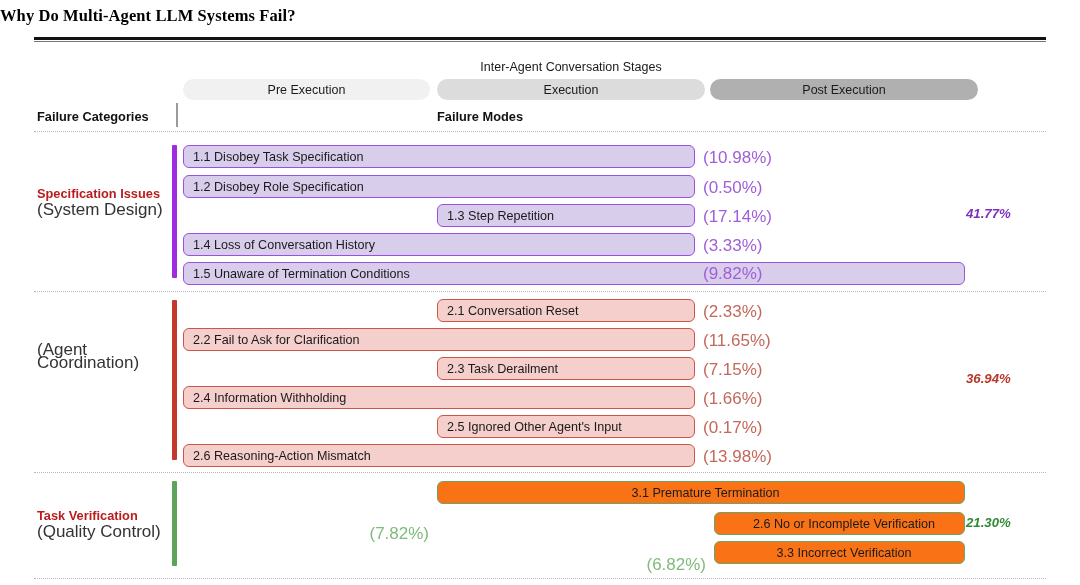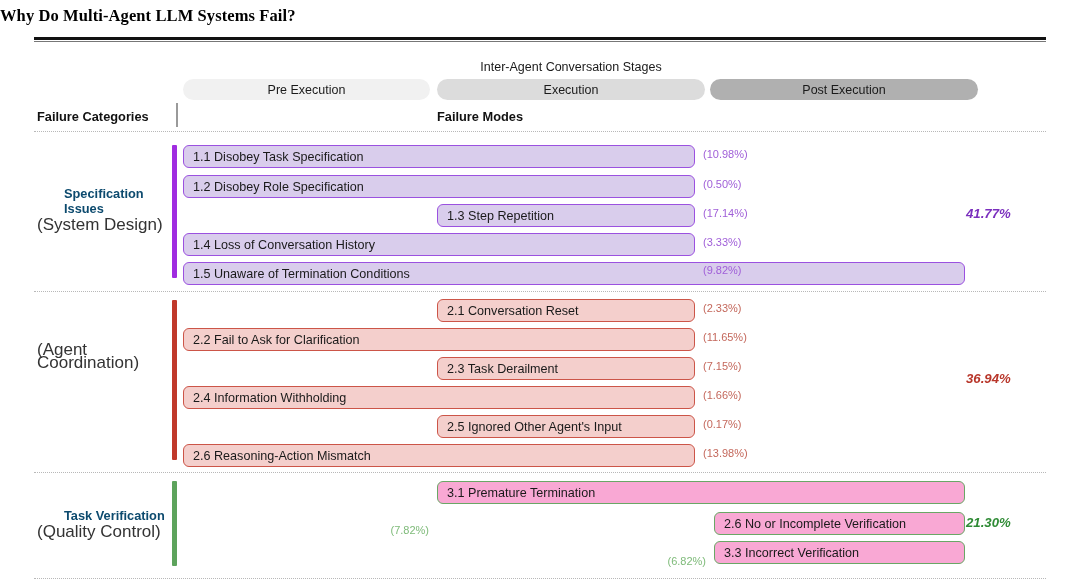--- a/index.html
+++ b/index.html
@@ -60,21 +60,21 @@
   .dotline{
     position:absolute;left:34px;width:1012px;height:0;
     border-top:1.5px dotted #b8b8b8;
   }
 
   
   .cat{
     position:absolute;left:37px;width:140px;
   }
   .cat .cat-name{
-    font-size:12.8px;font-weight:bold;color:#0c4a6e;line-height:15px;margin-left:27px;
+    font-size:12.8px;font-weight:bold;color:#b91c1c;line-height:15px;
   }
   .cat .cat-sub{
     font-size:17px;color:#333;margin-top:2px;line-height:13px;
   }
 
   
   .accent{
     position:absolute;left:172px;width:5px;border-radius:1px;
   }
 
@@ -82,42 +82,42 @@
   .mode{
     position:absolute;height:23px;border-radius:6px;
     border:1.3px solid #888;
     box-sizing:border-box;
     display:flex;align-items:center;
   }
   .mode .mode-label{
     font-size:12.6px;color:#1a1a1a;padding-left:9px;white-space:nowrap;
   }
   .pct{
-    position:absolute;font-size:11px;white-space:nowrap;
+    position:absolute;font-size:17px;white-space:nowrap;
   }
   .pct.right{ text-align:left; }
   .pct.left { text-align:right;margin-top:40px; }
 
   .total{
     position:absolute;font-size:13.2px;font-weight:bold;font-style:italic;
     white-space:nowrap;
   }
 
   
   .p-spec .mode{background:#d9cdec;border-color:#9b51e0;}
   .p-spec .pct{color:#a05fd8;}
   .p-spec .total{color:#7b2fbe;}
   .p-spec .accent{background:#a02ce0;}
 
   .p-mis .mode{background:#f4cfcc;border-color:#cc5548;}
   .p-mis .pct{color:#c4685c;}
   .p-mis .total{color:#b8362a;}
   .p-mis .accent{background:#c0392b;}
 
-  .p-ver .mode{background:#f9a8d4;border-color:#6aa766;}
+  .p-ver .mode{background:#f97316;border-color:#6aa766;justify-content:center;}
   .p-ver .pct{color:#7fbb7a;}
   .p-ver .total{color:#2f8b35;}
   .p-ver .accent{background:#5da35c;}
 </style>
 </head>
 <body>
 
 <div class="title">Why Do Multi-Agent LLM Systems Fail?</div>
 <div class="title-rule"></div>
 <div class="title-rule2"></div>

